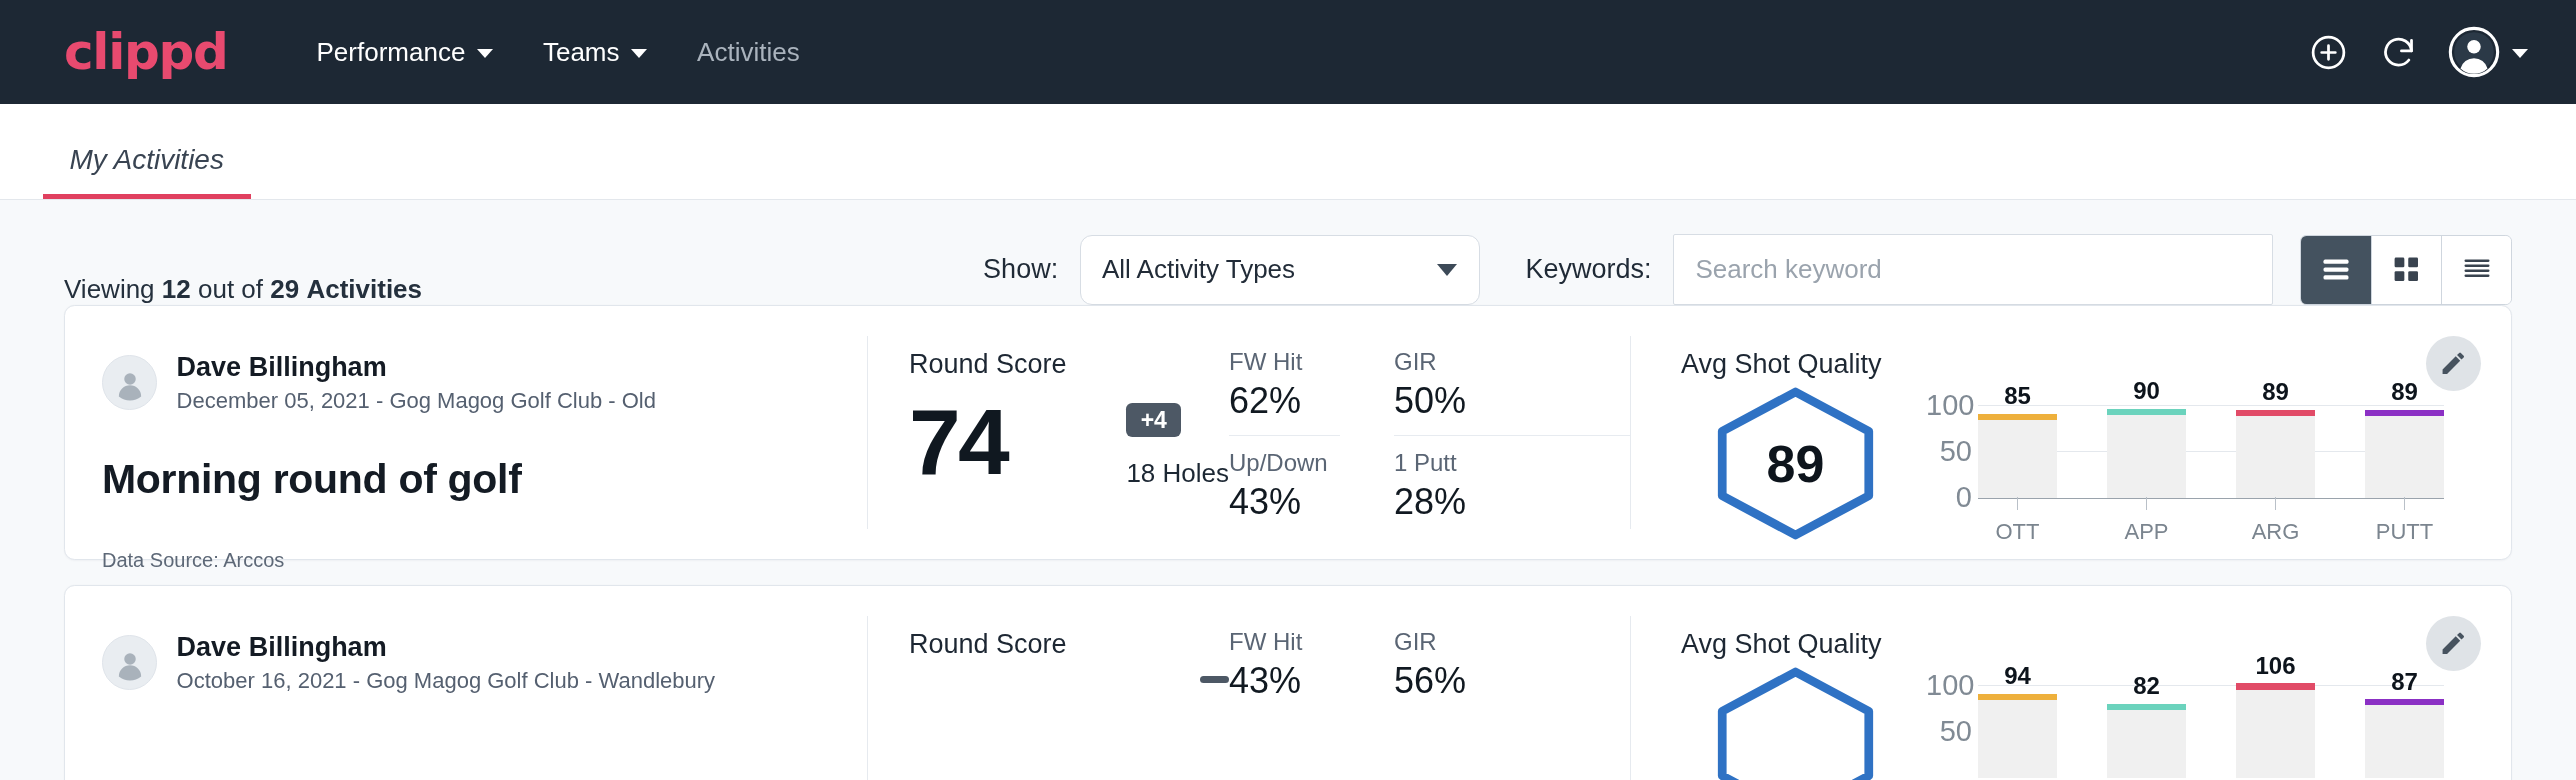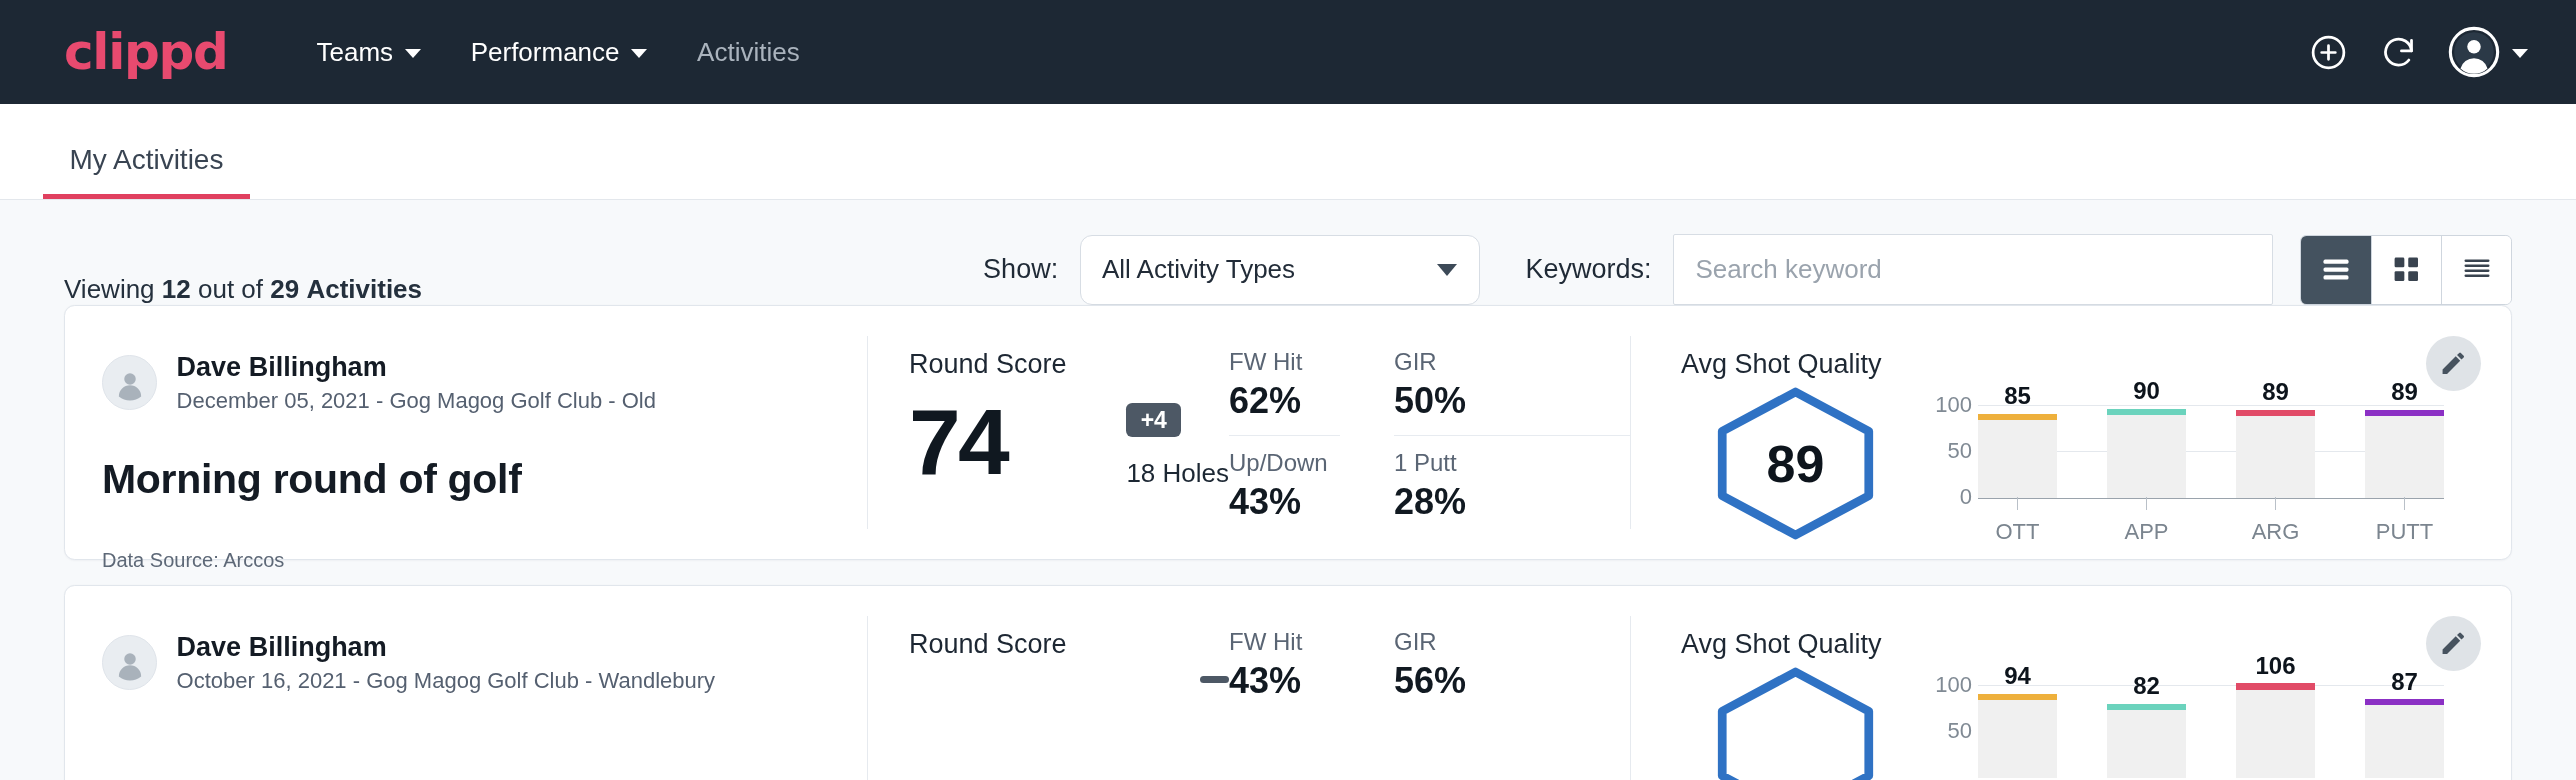--- a/index.html
+++ b/index.html
@@ -69,20 +69,21 @@
     padding: 0 64px;
     border-bottom: 0.9px solid #e3e7ec;
   }
   .tab {
     font-size: 28px;
     color: #394452;
     padding: 0 5.4px 23px 5.4px;
     margin-left: 0;
     cursor: pointer;
     position: relative;
+    font-style: italic;
   }
   .tab.active::after {
     content: "";
     position: absolute;
     left: -21.4px; right: -21.4px; bottom: 0;
     height: 5.4px;
     background: #e0405f;
   }
 
   
@@ -245,21 +246,21 @@
     grid-auto-rows: min-content;
     column-gap: 54px;
   }
   .col-stats::after {
     content:"";
     position:absolute; right:0; top:30px; bottom:30px;
     width:0.9px; background:#e6eaef;
   }
   .stat { }
   .stat-k { font-size: 24px; color: #5a6574; line-height: 1.25; }
-  .stat-v { font-size: 36px; font-weight: 700; color: #111921; line-height: 1.35; }
+  .stat-v { font-size: 36px; font-weight: 400; color: #111921; line-height: 1.35; }
   .stat-div { height:0.9px; background:#e7ebf0; margin: 9px 0 12.5px 0; }
 
   .col-quality {
     flex: 1;
     padding: 43px 0 0 50px;
     position: relative;
   }
   .q-body { display: flex; align-items: flex-start; margin-top: 5.4px; }
   .hexwrap { position: relative; width: 175px; height: 157px; margin-left: 27px; }
   .hexnum {
@@ -268,21 +269,21 @@
     font-size: 52px; font-weight: 700; color: #0d141c;
   }
 
   
   .chart { margin-left: 43px; position: relative; width: 518px; height: 170px; }
   .c-plot { position: absolute; left: 52px; top: 19.6px; right: 0; height: 93px; }
   .gridline { position: absolute; left: 0; right: 0; height: 0.9px; background: #e4e8ed; }
   .gridline.base { background: #9aa3ac; }
   .ytick {
     position: absolute; left: 0; width: 46px; text-align: right;
-    font-size: 22px; color: #808a94; transform: translateY(-50%);
+    font-size: 29px; color: #808a94; transform: translateY(-50%);
   }
   .bars {
     position: absolute; left: 52px; right: 0; top: 19.6px; height: 93px;
     display: flex; justify-content: space-between; align-items: flex-end;
   }
   .barcell { width: 79px; position: relative; height: 100%; display:flex; align-items:flex-end; }
   .bar { width: 100%; background: #f0f0f0; position: relative; }
   .bar .cap { position: absolute; left: 0; right: 0; top: -5.4px; height: 6.2px; }
   .barval {
     position: absolute; left: 0; right: 0; top: -37px;
@@ -307,25 +308,25 @@
   }
 </style>
 </head>
 <body>
 
 <div class="topnav">
   <div class="brand">clippd</div>
 
   <div class="nav-links">
     <div class="nav-item">
+      <span>Performance</span>
+      <span class="chev"></span>
+    </div>
+    <div class="nav-item">
       <span>Teams</span>
-      <span class="chev"></span>
-    </div>
-    <div class="nav-item">
-      <span>Performance</span>
       <span class="chev"></span>
     </div>
     <div class="nav-item muted">
       <span>Activities</span>
     </div>
   </div>
 
   <div class="nav-right">
     <div class="icon-btn">
       <svg width="41" height="41" viewBox="0 0 24 24" fill="none" stroke="#ffffff" stroke-width="1.6">

